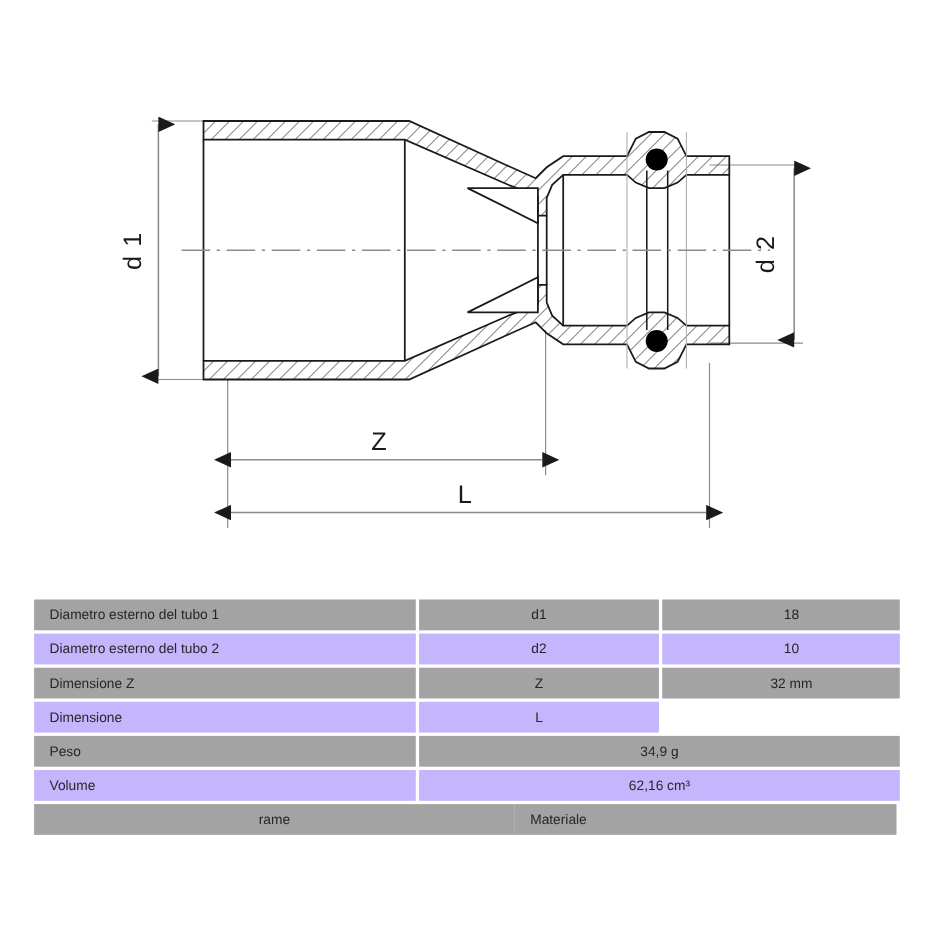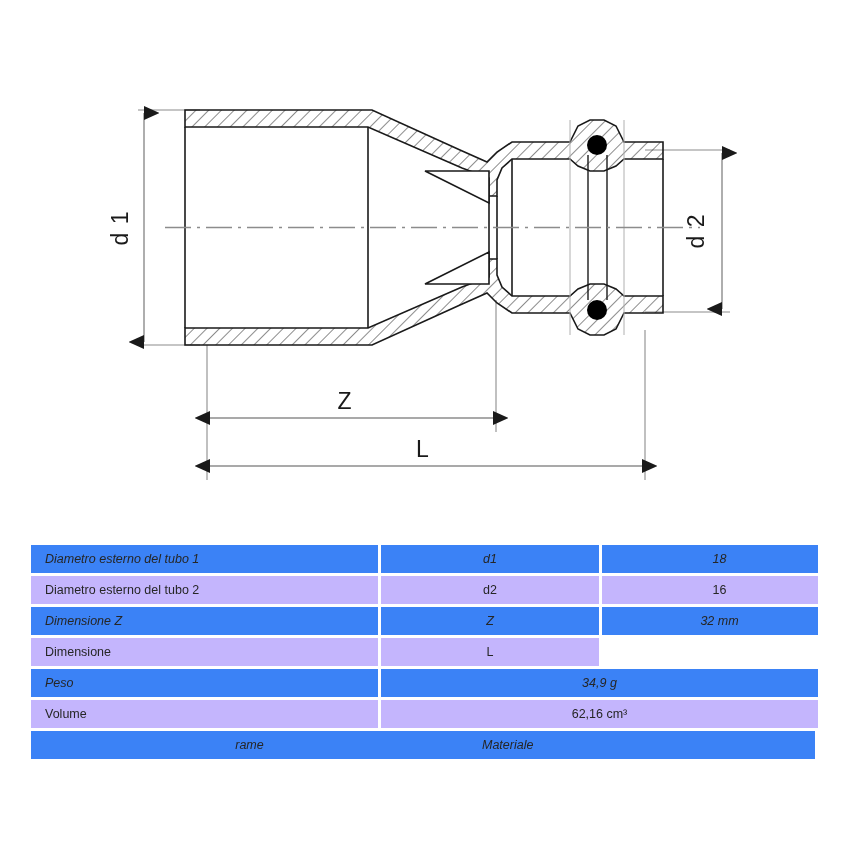--- a/index.html
+++ b/index.html
@@ -42,21 +42,21 @@
     left: 31px;
     top: 545px;
     width: 787px;
   }
   .spec-row {
     display: flex;
     height: 28px;
     margin-bottom: 3px;
     align-items: stretch;
   }
-  .spec-row.shade-a .cell { background: #3b82f6; font-style: italic; }
+  .spec-row.shade-a .cell { background: #a3a3a3; }
   .spec-row.shade-b .cell { background: #c4b5fd; }
 
   .cell {
     display: flex;
     align-items: center;
     font-size: 12.5px;
     color: #262626;
     box-sizing: border-box;
   }
   .cell-label {
@@ -248,21 +248,21 @@
 
   <div class="spec-row shade-a">
     <div class="cell cell-label">Diametro esterno del tubo 1</div>
     <div class="cell cell-symbol">d1</div>
     <div class="cell cell-value">18</div>
   </div>
 
   <div class="spec-row shade-b">
     <div class="cell cell-label">Diametro esterno del tubo 2</div>
     <div class="cell cell-symbol">d2</div>
-    <div class="cell cell-value">16</div>
+    <div class="cell cell-value">10</div>
   </div>
 
   <div class="spec-row shade-a">
     <div class="cell cell-label">Dimensione Z</div>
     <div class="cell cell-symbol">Z</div>
     <div class="cell cell-value">32 mm</div>
   </div>
 
   <div class="spec-row shade-b">
     <div class="cell cell-label">Dimensione</div>

